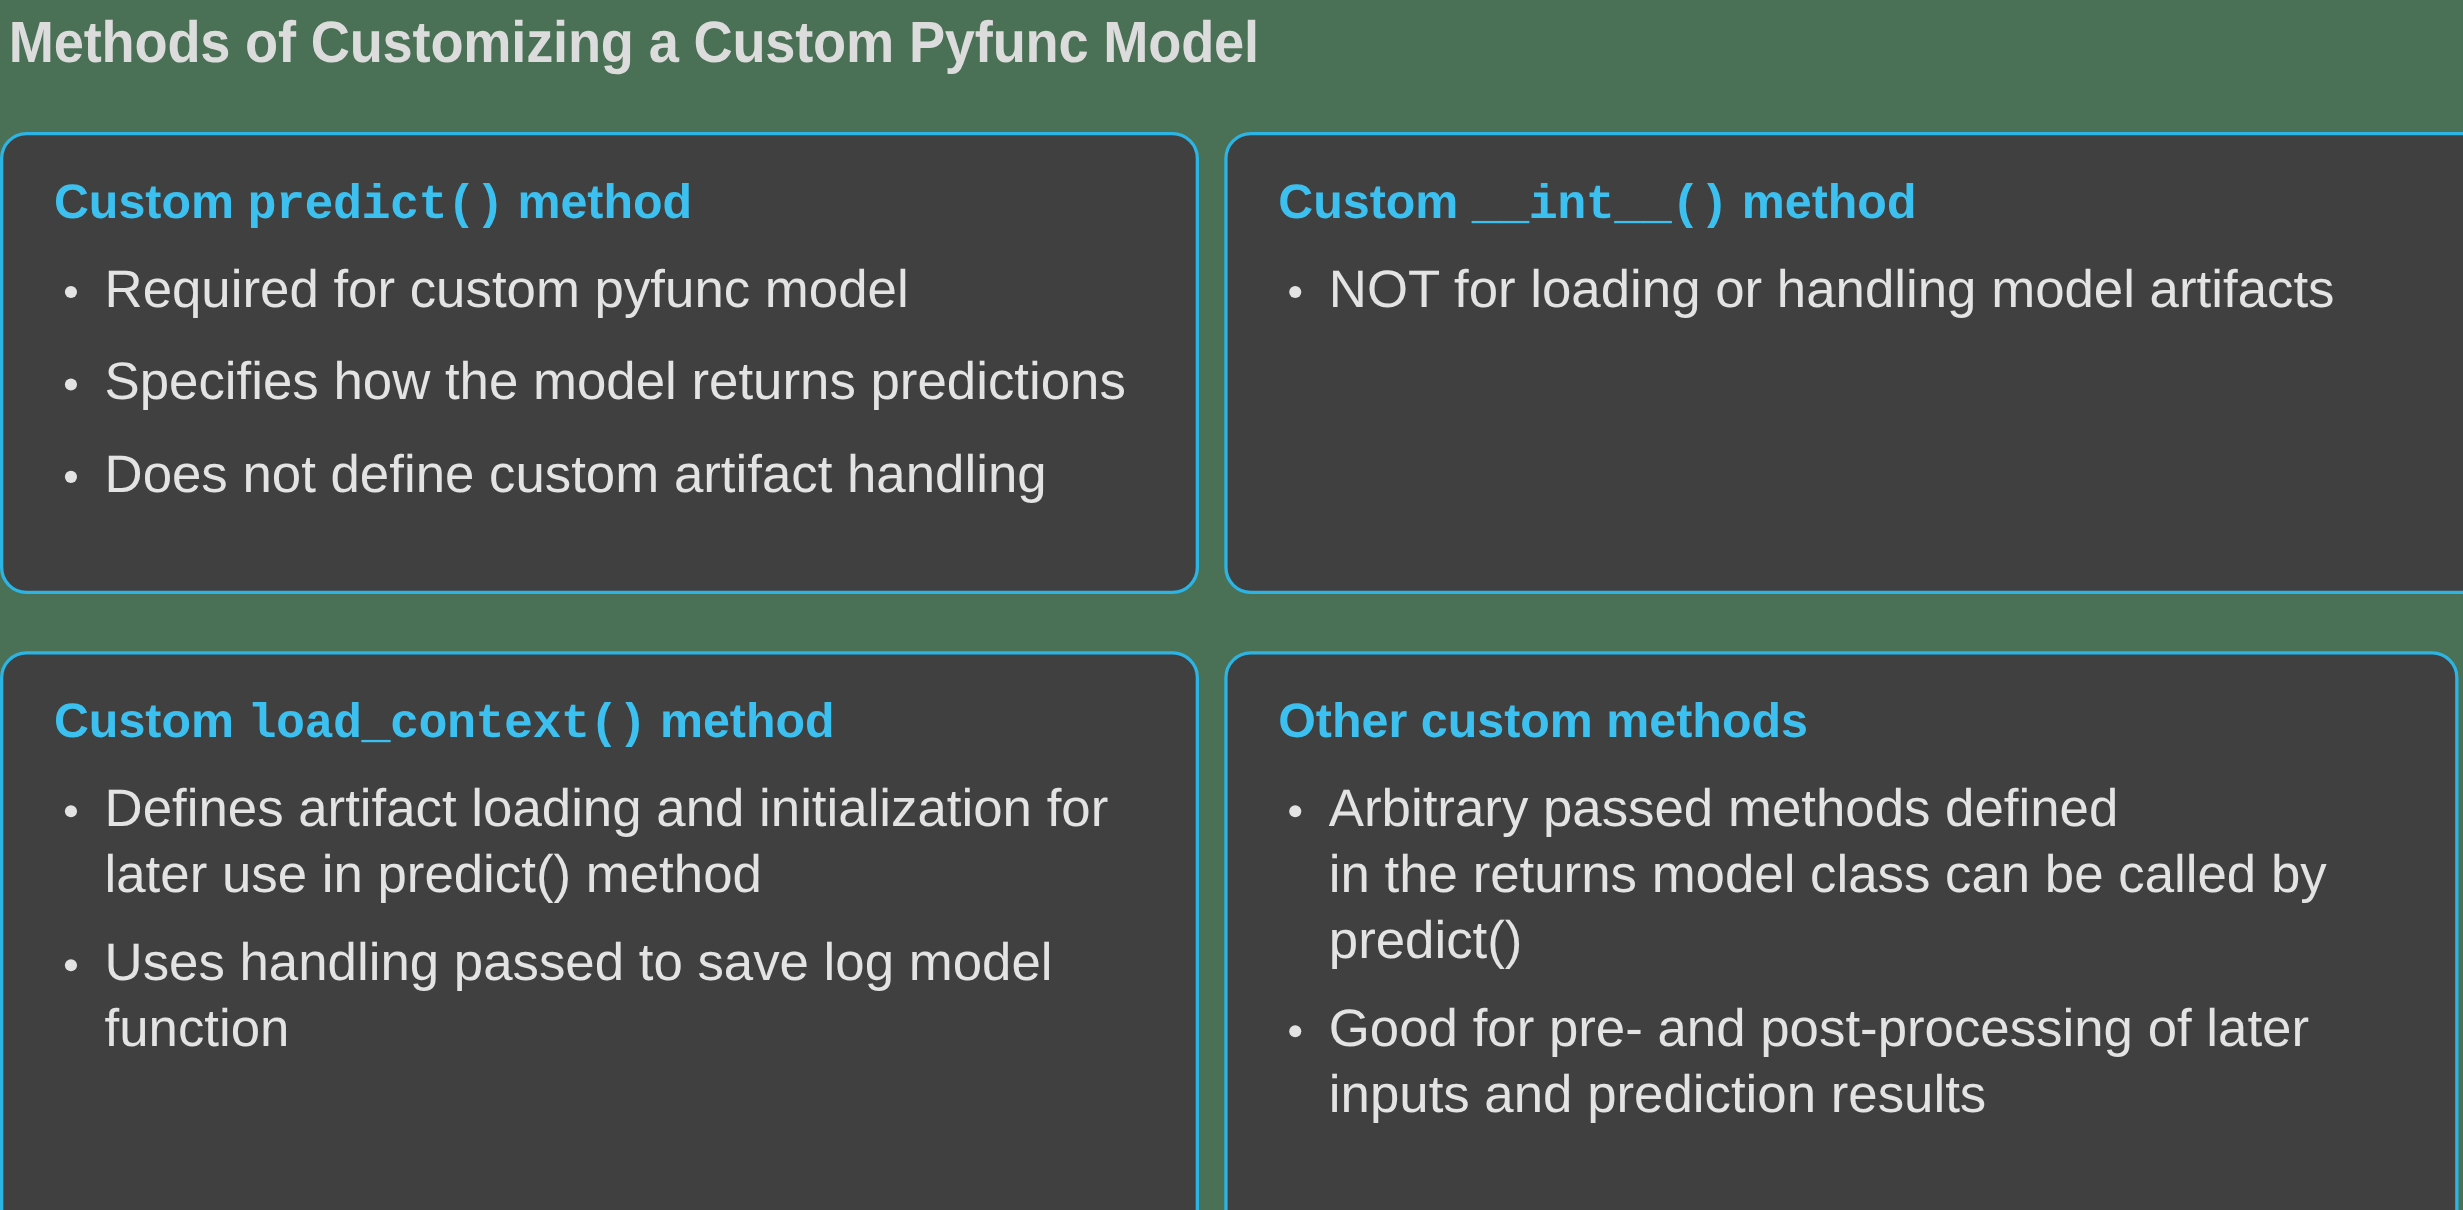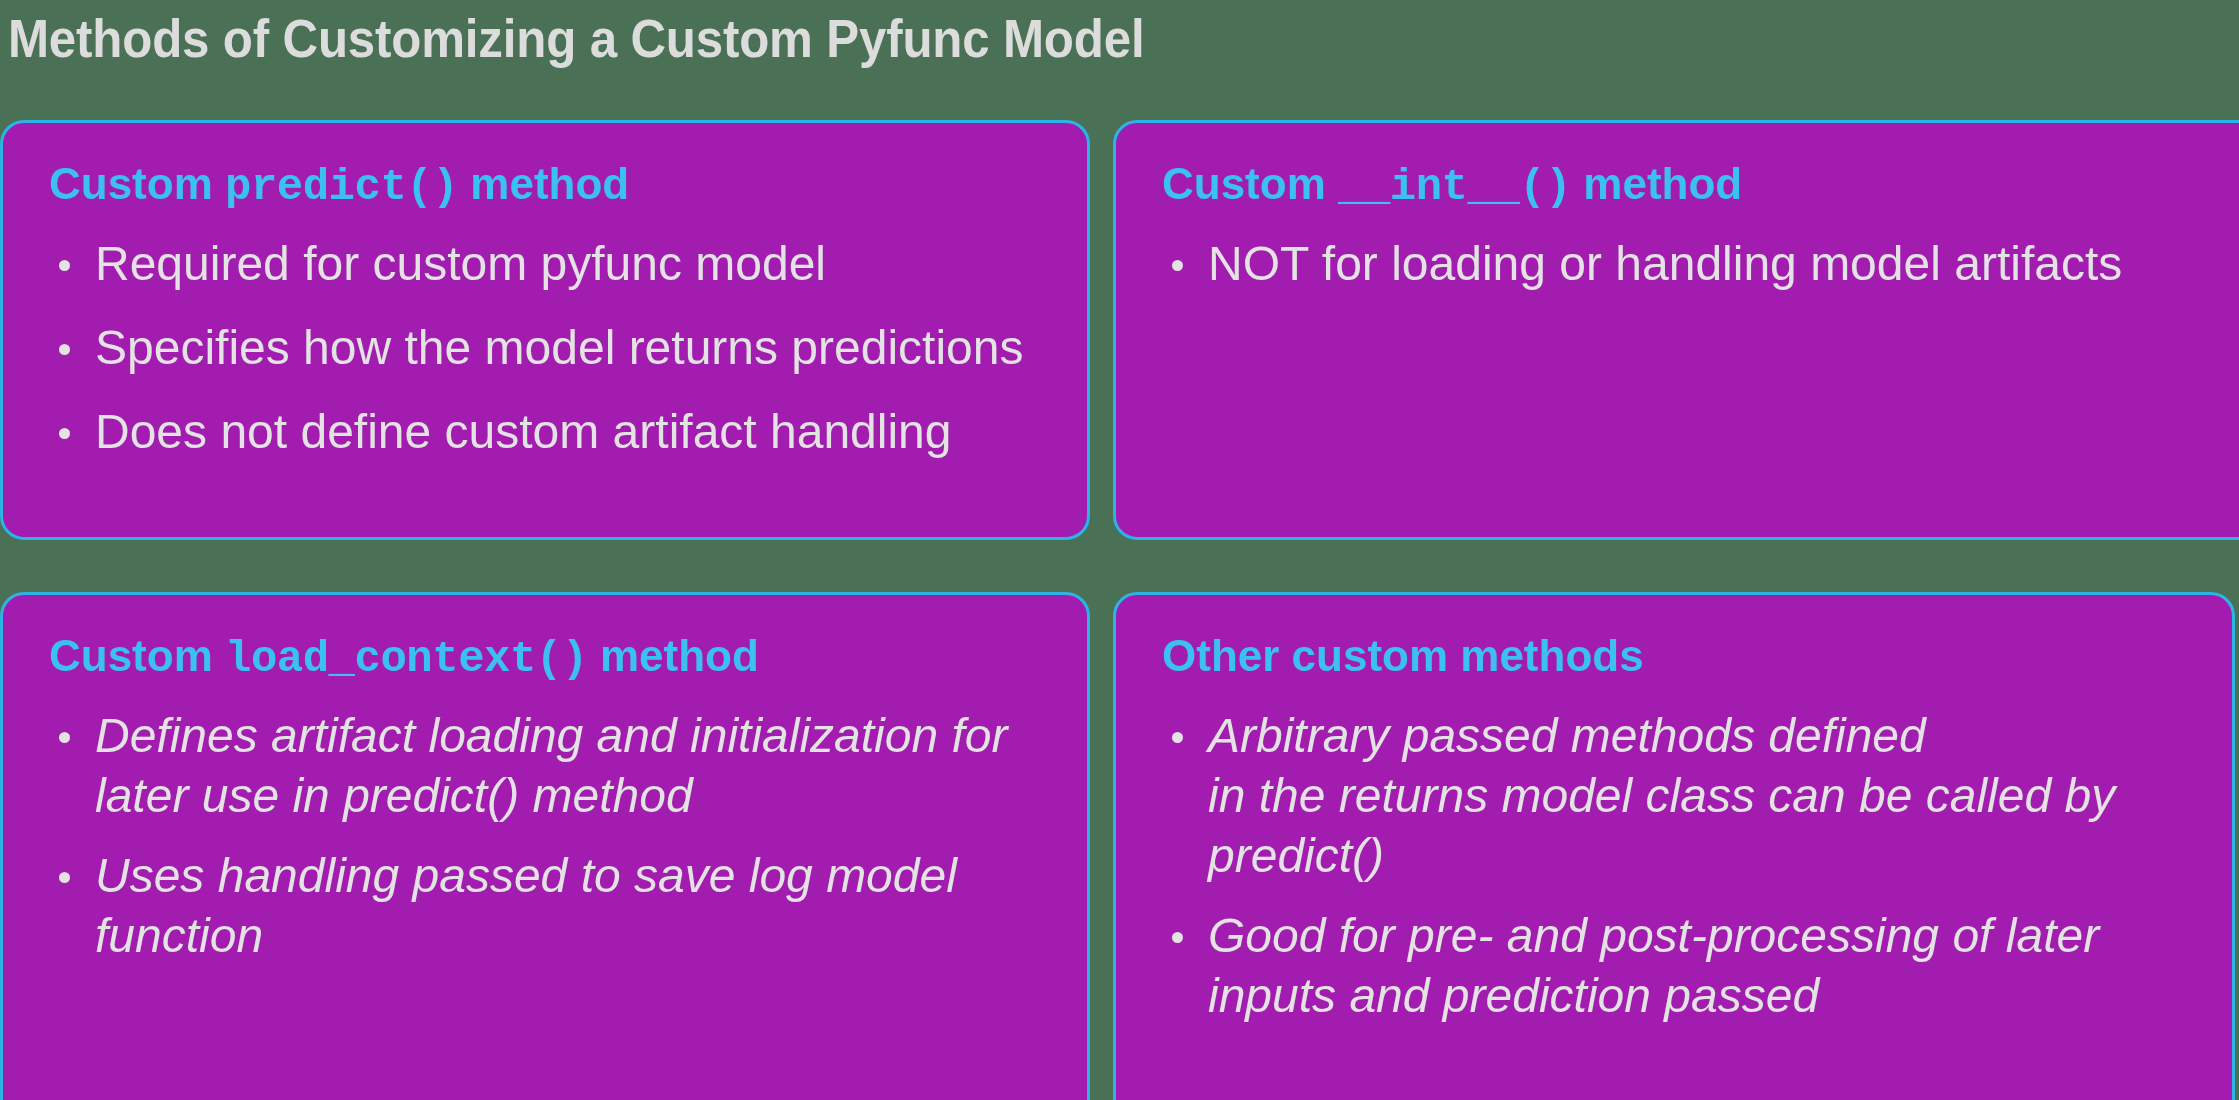--- a/index.html
+++ b/index.html
@@ -46,21 +46,21 @@
     grid-template-columns: 1113px 1142px;
     grid-template-rows: 440px 560px;
     column-gap: 0px;
     row-gap: 0px;
   }
   .cell {
     position: relative;
   }
   .card {
     position: absolute;
-    background: #a21caf;
+    background: #404040;
     border: 3px solid #2bb4e4;
     border-radius: 24px;
     box-sizing: border-box;
     overflow: hidden;
   }
   
   .cell-tl .card {
     left: 8px;
     top: 0;
     width: 1090px;
@@ -138,21 +138,20 @@
     border-radius: 50%;
     background: #e3e3e3;
   }
   .cell-tl ul.bullets > li,
   .cell-tr ul.bullets > li {
     margin-bottom: 24px;
   }
   .cell-bl ul.bullets > li,
   .cell-br ul.bullets > li {
     margin-bottom: 20px;
-    font-style: italic;
   }
   .nowrapline { display: block; }
 </style>
 </head>
 <body>
 
 <div class="slide">
 
   <div class="title">Methods of Customizing a Custom Pyfunc Model</div>
 
@@ -205,21 +204,21 @@
         <div class="card-inner">
           <div class="card-heading"><span>Other custom methods</span><span class="mono"></span><span></span></div>
           <ul class="bullets">
             <li>
               <span class="nowrapline">Arbitrary passed methods defined</span>
               <span class="nowrapline">in the returns model class can be called by</span>
               <span class="nowrapline">predict()</span>
             </li>
             <li>
               <span class="nowrapline">Good for pre- and post-processing of later</span>
-              <span class="nowrapline">inputs and prediction passed</span>
+              <span class="nowrapline">inputs and prediction results</span>
             </li>
           </ul>
         </div>
       </div>
     </div>
 
   </div>
 </div>
 
 </body></html>

